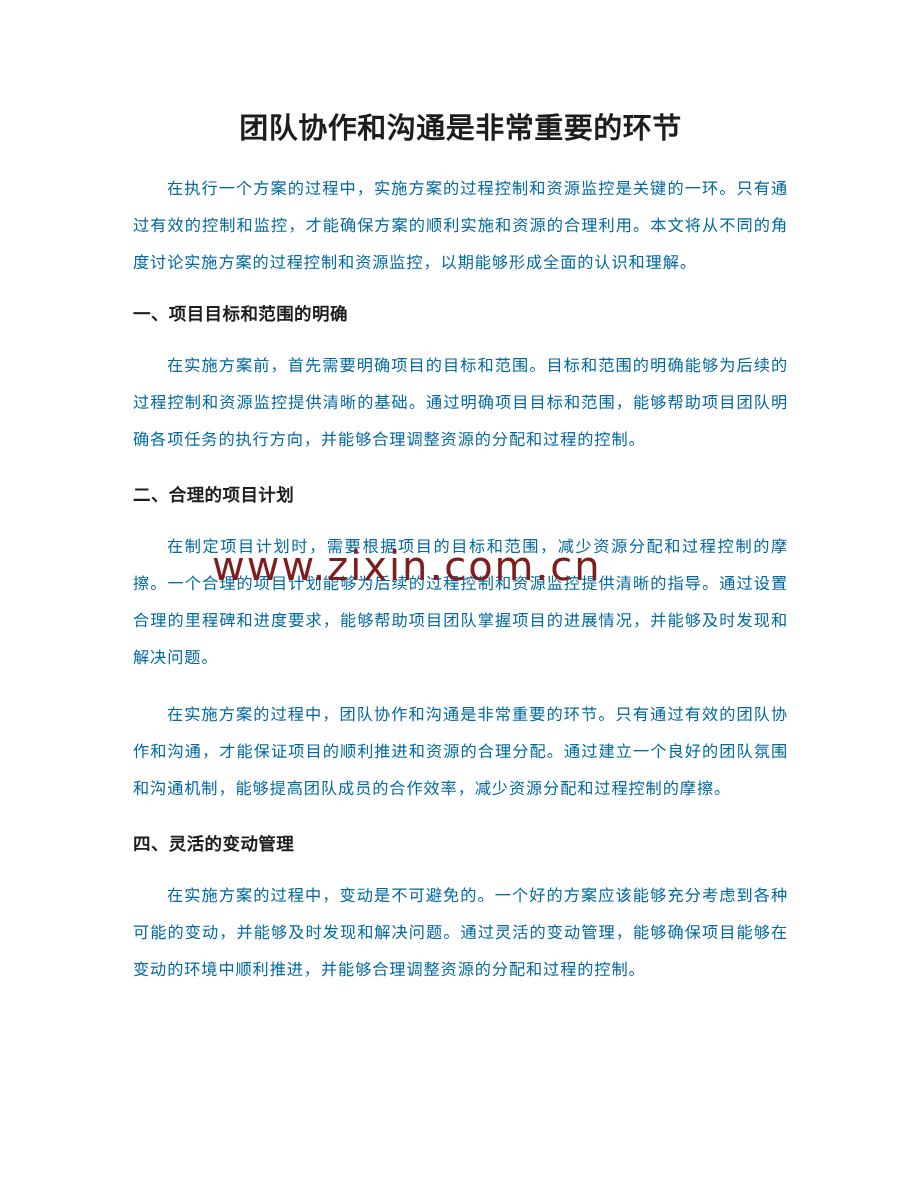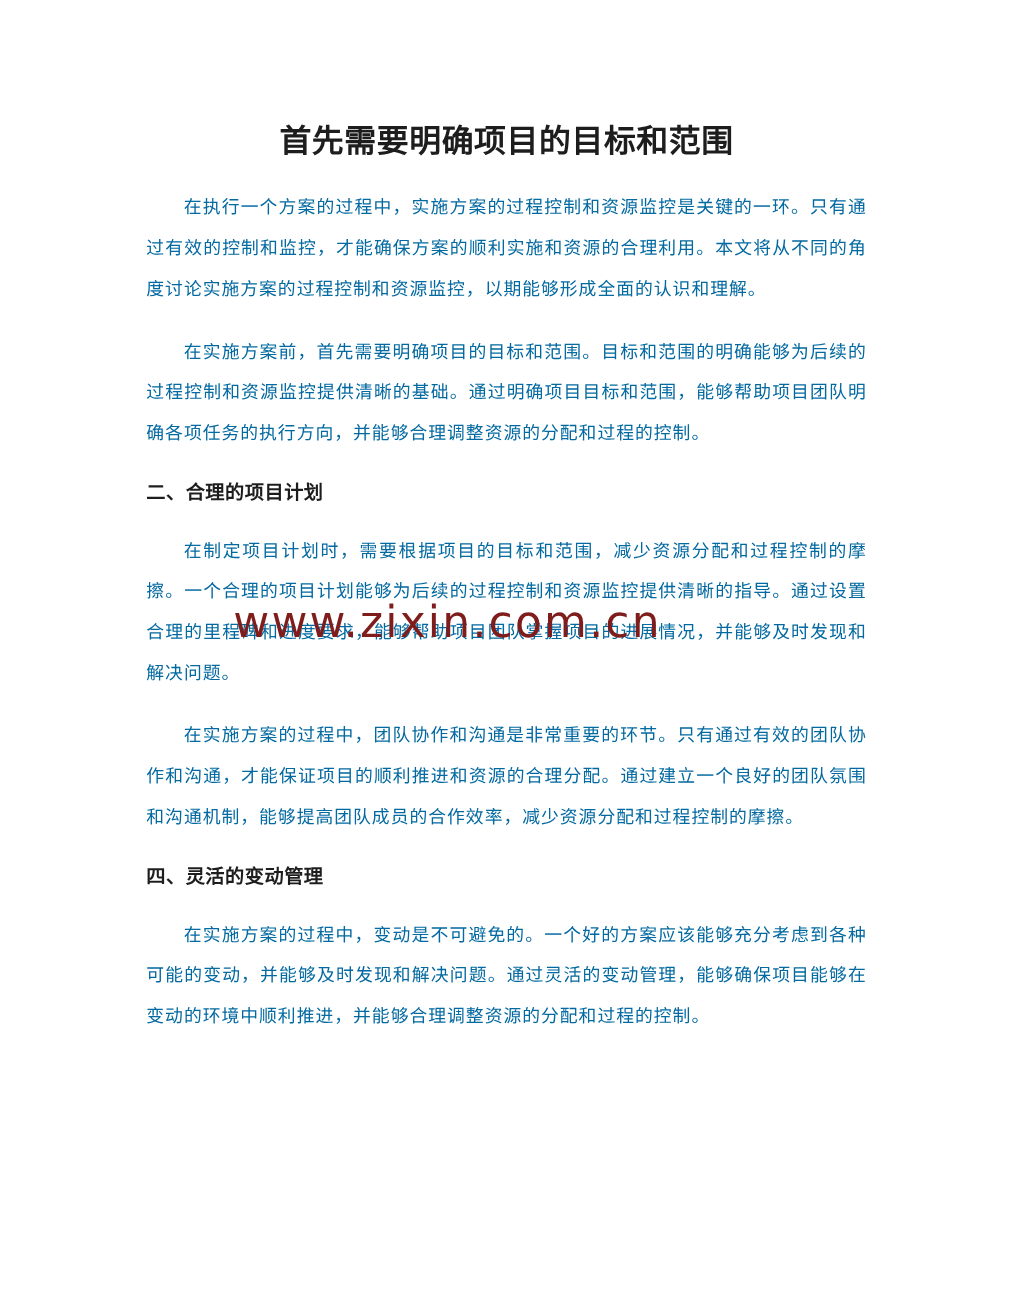--- a/index.html
+++ b/index.html
@@ -98,24 +98,25 @@
 </style>
 </head>
 <body>
 
 <div id="page">
 
   <div id="watermark">www.zixin.com.cn</div>
 
   <div id="content">
 
-    <h1 class="doc-title">首先需要明确项目的目标和范围</h1>
+    <h1 class="doc-title">团队协作和沟通是非常重要的环节</h1>
 
     <p class="para intro">在执行一个方案的过程中，实施方案的过程控制和资源监控是关键的一环。只有通过有效的控制和监控，才能确保方案的顺利实施和资源的合理利用。本文将从不同的角度讨论实施方案的过程控制和资源监控，以期能够形成全面的认识和理解。</p>
 
+    <h2 class="section-heading sec-h1">一、项目目标和范围的明确</h2>
     <p class="para sec-body">在实施方案前，首先需要明确项目的目标和范围。目标和范围的明确能够为后续的过程控制和资源监控提供清晰的基础。通过明确项目目标和范围，能够帮助项目团队明确各项任务的执行方向，并能够合理调整资源的分配和过程的控制。</p>
 
     <h2 class="section-heading sec-h2">二、合理的项目计划</h2>
     <p class="para sec-body">在制定项目计划时，需要根据项目的目标和范围，减少资源分配和过程控制的摩擦。一个合理的项目计划能够为后续的过程控制和资源监控提供清晰的指导。通过设置合理的里程碑和进度要求，能够帮助项目团队掌握项目的进展情况，并能够及时发现和解决问题。</p>
 
     <p class="para sec-body">在实施方案的过程中，团队协作和沟通是非常重要的环节。只有通过有效的团队协作和沟通，才能保证项目的顺利推进和资源的合理分配。通过建立一个良好的团队氛围和沟通机制，能够提高团队成员的合作效率，减少资源分配和过程控制的摩擦。</p>
 
     <h2 class="section-heading sec-h4">四、灵活的变动管理</h2>
     <p class="para sec-body">在实施方案的过程中，变动是不可避免的。一个好的方案应该能够充分考虑到各种可能的变动，并能够及时发现和解决问题。通过灵活的变动管理，能够确保项目能够在变动的环境中顺利推进，并能够合理调整资源的分配和过程的控制。</p>
 

